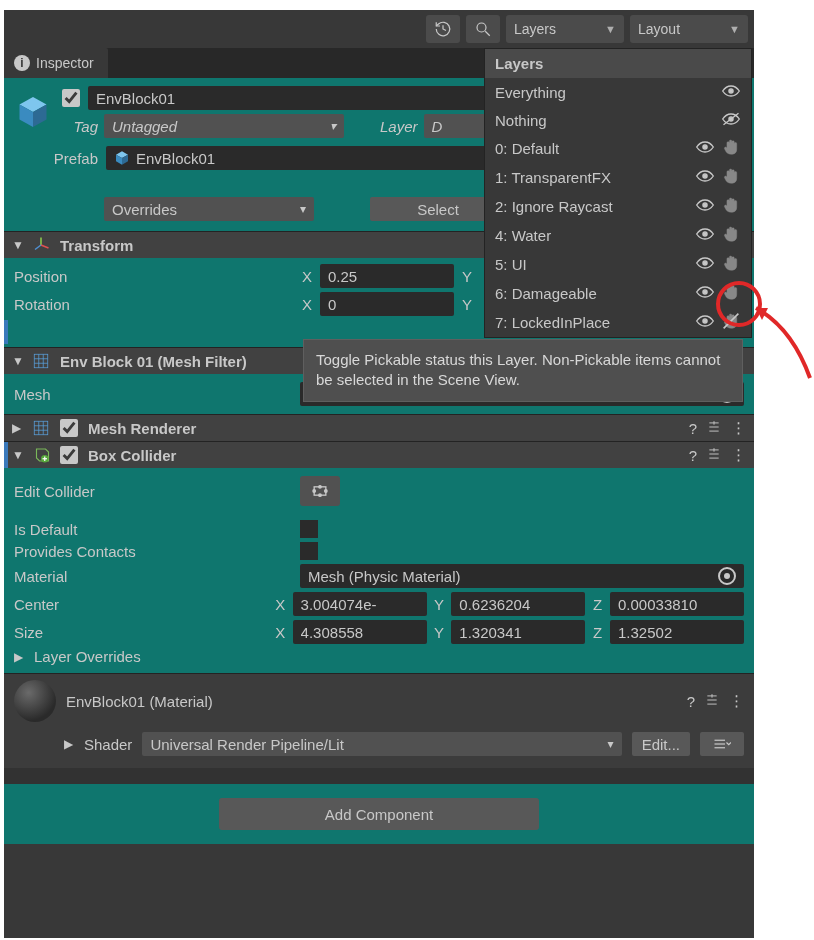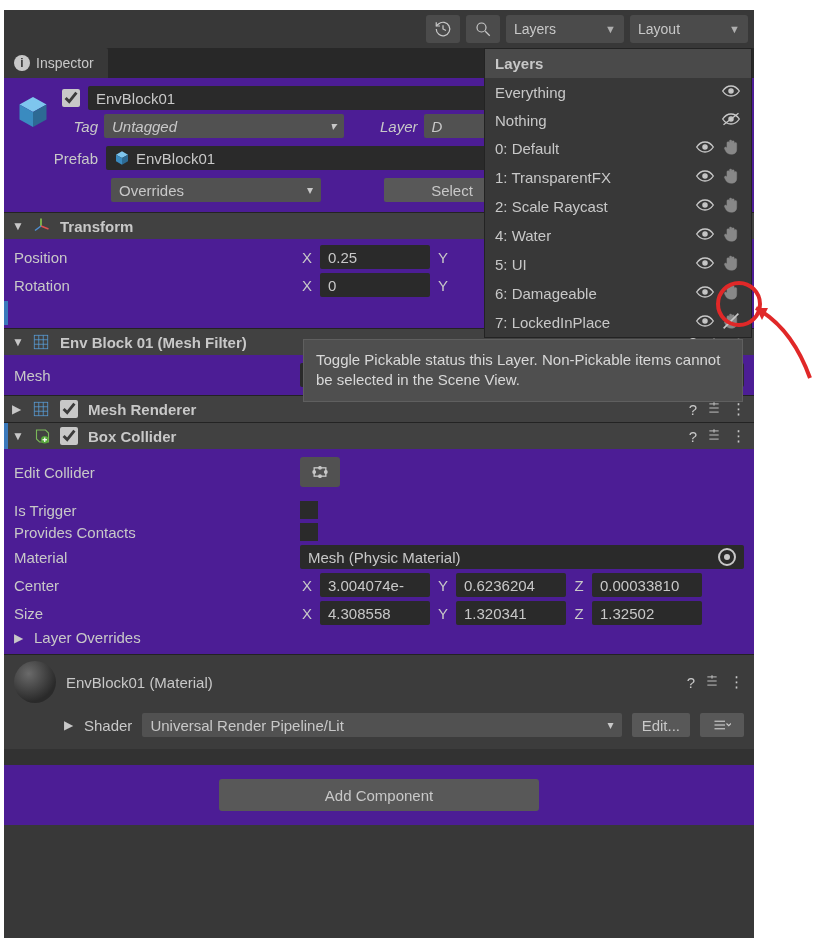--- a/index.html
+++ b/index.html
@@ -11,49 +11,49 @@
   .iconbtn { width: 34px; height: 28px; background: #4b4b4b; border: none; border-radius: 3px; display: flex; align-items: center; justify-content: center; color: #c8c8c8; }
   .top-dd { height: 28px; background: #4b4b4b; display: flex; align-items: center; padding: 0 8px; font-size: 14px; border-radius: 3px; color: #c8c8c8; position: relative; }
   .top-dd .chev { margin-left: auto; opacity: .8; font-size: 11px; }
 
   
   .tabs-row { display: flex; background: #282828; height: 30px; }
   .tab { background: #383838; padding: 4px 14px 4px 10px; display: flex; align-items: center; gap: 6px; font-size: 14px; border-top-right-radius: 2px; }
   .info-icon { width: 16px; height: 16px; background: #c8c8c8; border-radius: 50%; color: #383838; font-weight: bold; font-size: 12px; display: flex; align-items: center; justify-content: center; }
 
   
-  .section { background: #4c1d95; }
+  .section { background: #0f766e; }
   .label { font-size: 15px; color: #c8c8c8; }
   .input { background: #2a2a2a; border: none; color: #c8c8c8; height: 24px; padding: 0 8px; font-size: 15px; border-radius: 2px; }
   .dropdown { background: #515151; color: #c8c8c8; height: 24px; padding: 0 8px; border: none; font-size: 15px; display:flex; align-items:center; border-radius: 2px; position: relative; }
   .dropdown::after { content: "▾"; position:absolute; right:8px; font-size: 12px; }
   .btn { background: #585858; color:#c8c8c8; height: 24px; border:none; padding: 0 20px; font-size:15px; border-radius: 2px; }
   .checker { width: 18px; height: 18px; background: #2a2a2a; border: none; }
 
   
   .go-header { display:flex; padding: 8px 10px 4px 10px; gap: 10px; align-items:center; }
   .cube-icon { width: 38px; height: 38px; display:flex; align-items:center; justify-content:center; }
 
   .header-fields { flex:1; display:flex; flex-direction:column; gap:4px; }
   .name-row { display:flex; align-items:center; gap:8px; }
   .tag-row { display:flex; align-items:center; gap: 6px; font-style: italic; }
 
   .prefab-row { display:flex; align-items:center; padding: 4px 10px; gap:8px; }
-  .overrides-row { display:flex; padding: 4px 10px 10px 10px; gap: 13px; }
+  .overrides-row { display:flex; padding: 4px 10px 10px 10px; gap: 6px; margin-top: 19px; }
 
   
   .comp-header { background: #414141; display:flex; align-items:center; padding: 4px 8px; gap:10px; border-top:1px solid #232323; }
   .comp-title { font-weight: 600; font-size: 15px; flex:1; }
   .comp-icons { display:flex; gap: 10px; color:#c8c8c8; align-items:center; }
   .fold { width:10px; color:#c8c8c8; font-size: 12px; }
 
   .vec-row { display:flex; align-items:center; padding: 2px 10px; gap: 6px; }
   .vec-row .plabel { width: 280px; font-size:15px; }
   .axis { font-size:15px; width: 14px; text-align:center; }
-  .vec-row .input { width: 110px; }
+  .vec-row .input { width: 134px; }
 
   .mesh-row .input { flex:1; display:flex; align-items:center; gap:6px; }
   .circle-pick { width:18px;height:18px; border:2px solid #c8c8c8; border-radius:50%; position:relative; margin-left:auto; display:flex;align-items:center;justify-content:center;}
   .circle-pick::after{content:"";width:6px;height:6px;background:#c8c8c8;border-radius:50%;}
 
   .blue-bar { position:absolute; left:0; width:4px; background:#3a79bb; }
 
   .addcomp-row { display:flex; justify-content:center; padding: 14px 0; }
   .addcomp { width: 320px; height: 32px; background:#585858; border:none; color:#c8c8c8; font-size:15px; border-radius:3px; }
 
@@ -298,21 +298,21 @@
             <rect x="5" y="5" width="14" height="10"></rect>
             <circle cx="5" cy="10" r="1.5" fill="#c8c8c8"></circle>
             <circle cx="19" cy="10" r="1.5" fill="#c8c8c8"></circle>
             <circle cx="12" cy="5" r="1.5" fill="#c8c8c8"></circle>
             <circle cx="12" cy="15" r="1.5" fill="#c8c8c8"></circle>
           </svg>
       </button>
     </div>
     <div style="height:10px;"></div>
     <div class="vec-row">
-      <span class="plabel">Is Trigger</span>
+      <span class="plabel">Is Default</span>
       <button class="checker"></button>
     </div>
     <div class="vec-row">
       <span class="plabel">Provides Contacts</span>
       <button class="checker"></button>
     </div>
     <div class="vec-row mesh-row">
       <span class="plabel">Material</span>
       <div class="input" style="flex:1;">
         <span>Mesh (Physic Material)</span>
@@ -424,21 +424,21 @@
           <span><svg width="20" height="16" viewBox="0 0 24 18" fill="none" stroke="#c8c8c8" stroke-width="1.6">
               <path d="M2 9s4-6 10-6 10 6 10 6-4 6-10 6S2 9 2 9z"></path>
               <circle cx="12" cy="9" r="2.5" fill="#c8c8c8"></circle>
             </svg></span>
           <span><svg width="20" height="18" viewBox="0 0 24 22" fill="#888" stroke="#888" stroke-width="0.5">
               <path d="M7 12V6a1.5 1.5 0 0 1 3 0V4a1.5 1.5 0 0 1 3 0v1a1.5 1.5 0 0 1 3 0v2a1.5 1.5 0 0 1 3 0v7c0 4-3 6-6.5 6S6 18 5 15l-1-2a1.5 1.5 0 0 1 2.5-1.5z"></path>
             </svg></span>
         </span>
       </div>
       <div class="lp-row">
-        <span class="lp-label">2: Scale Raycast</span>
+        <span class="lp-label">2: Ignore Raycast</span>
         <span class="lp-icons">
           <span><svg width="20" height="16" viewBox="0 0 24 18" fill="none" stroke="#c8c8c8" stroke-width="1.6">
               <path d="M2 9s4-6 10-6 10 6 10 6-4 6-10 6S2 9 2 9z"></path>
               <circle cx="12" cy="9" r="2.5" fill="#c8c8c8"></circle>
             </svg></span>
           <span><svg width="20" height="18" viewBox="0 0 24 22" fill="#888" stroke="#888" stroke-width="0.5">
               <path d="M7 12V6a1.5 1.5 0 0 1 3 0V4a1.5 1.5 0 0 1 3 0v1a1.5 1.5 0 0 1 3 0v2a1.5 1.5 0 0 1 3 0v7c0 4-3 6-6.5 6S6 18 5 15l-1-2a1.5 1.5 0 0 1 2.5-1.5z"></path>
             </svg></span>
         </span>
       </div>

